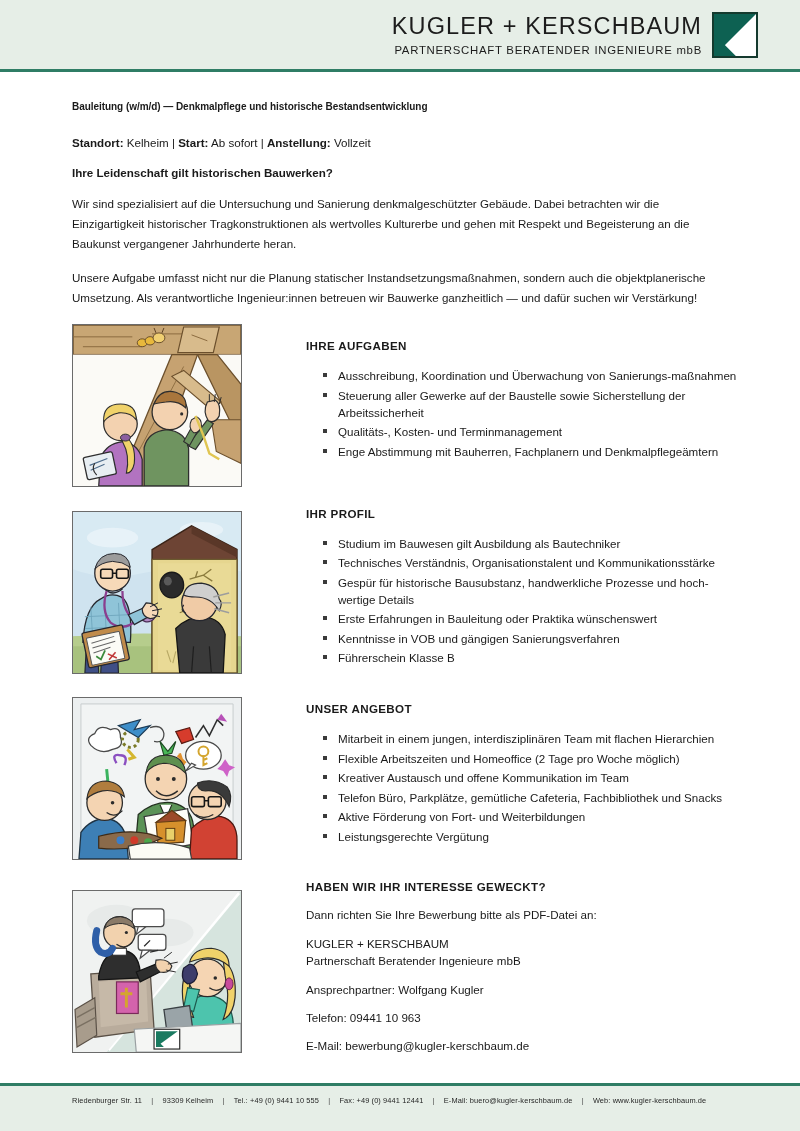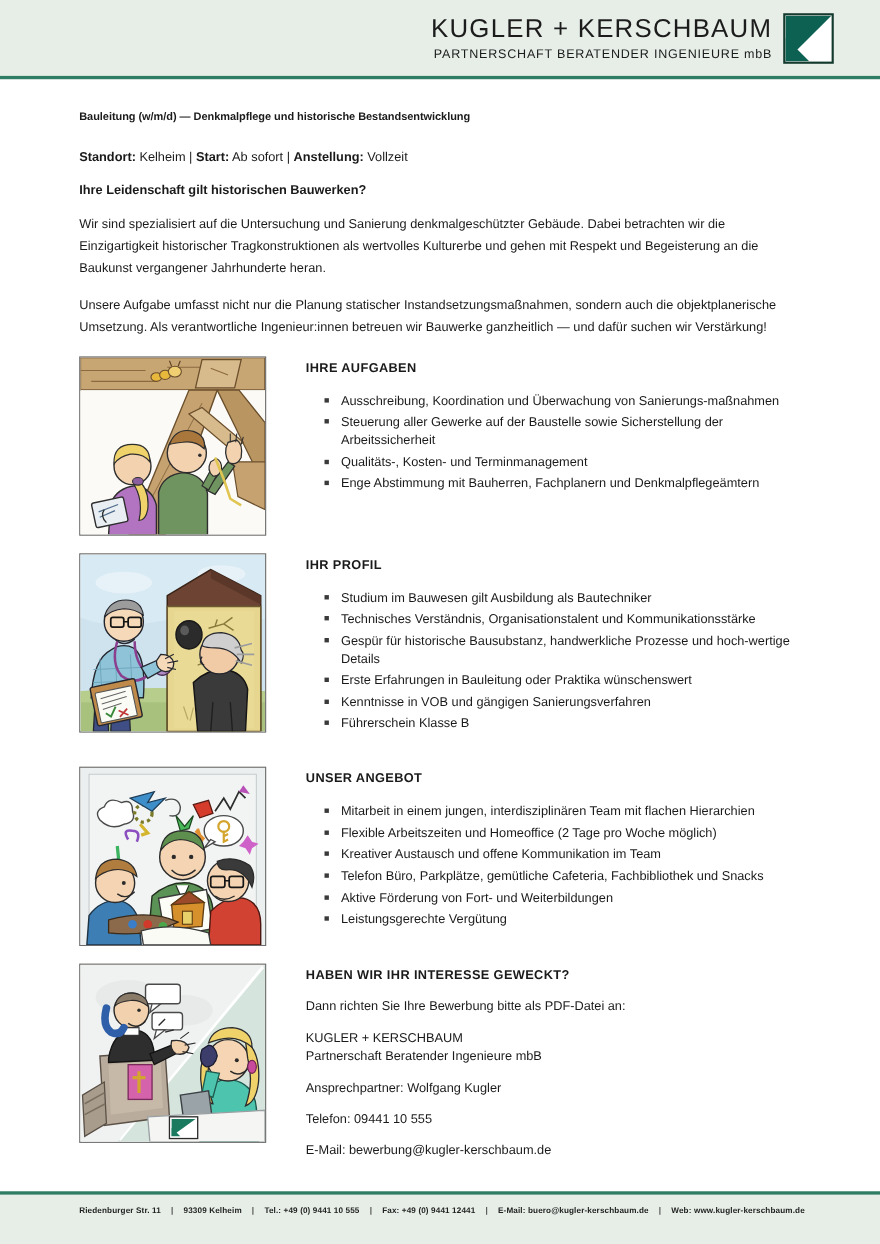--- a/index.html
+++ b/index.html
@@ -109,22 +109,23 @@
     max-width: 660px;
   }
 
   
   .sections {
     position: relative;
     margin-top: 16px;
   }
   .section-row {
     display: flex;
-    align-items: flex-start;
+    align-items: center;
     margin-bottom: 16px;
+    gap: 28px;
   }
   .illus {
     width: 170px;
     height: 163px;
     flex: none;
     border: 1px solid #6b6b6b;
     box-sizing: border-box;
     overflow: hidden;
     background: #f3f2ee;
     position: relative;
@@ -183,21 +184,20 @@
   }
   .footer-text {
     position: absolute;
     top: 10px;
     left: 72px;
     right: 30px;
     font-size: 7.4px;
     letter-spacing: 0.12px;
     color: #1f1f1f;
     white-space: nowrap;
-    font-weight: bold;
   }
   .footer-text .sep {
     padding: 0 7px;
     color: #4a4a4a;
   }
 </style>
 </head>
 <body>
 
 <div class="header-band">
@@ -501,21 +501,21 @@
           </svg>
         </div>
         <div class="section-body contact-block">
           <h2 class="sec-head">HABEN WIR IHR INTERESSE GEWECKT?</h2>
           <p>Dann richten Sie Ihre Bewerbung bitte als PDF-Datei an:</p>
           <p class="tight">
             <span>KUGLER + KERSCHBAUM</span><br>
             <span>Partnerschaft Beratender Ingenieure mbB</span>
           </p>
           <p>Ansprechpartner: Wolfgang Kugler</p>
-          <p>Telefon: 09441 10 555</p>
+          <p>Telefon: 09441 10 963</p>
           <p>E-Mail: bewerbung@kugler-kerschbaum.de</p>
         </div>
       </div>
 
     </div>
   </div>
 </div>
 
 <div class="footer-band">
   <div class="footer-text">

